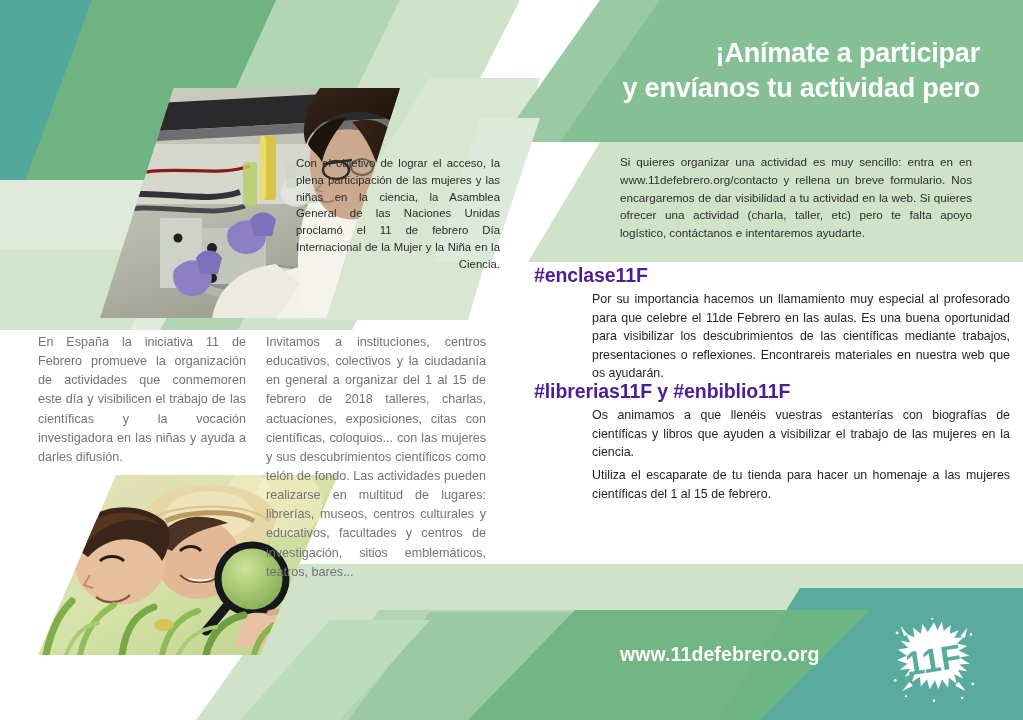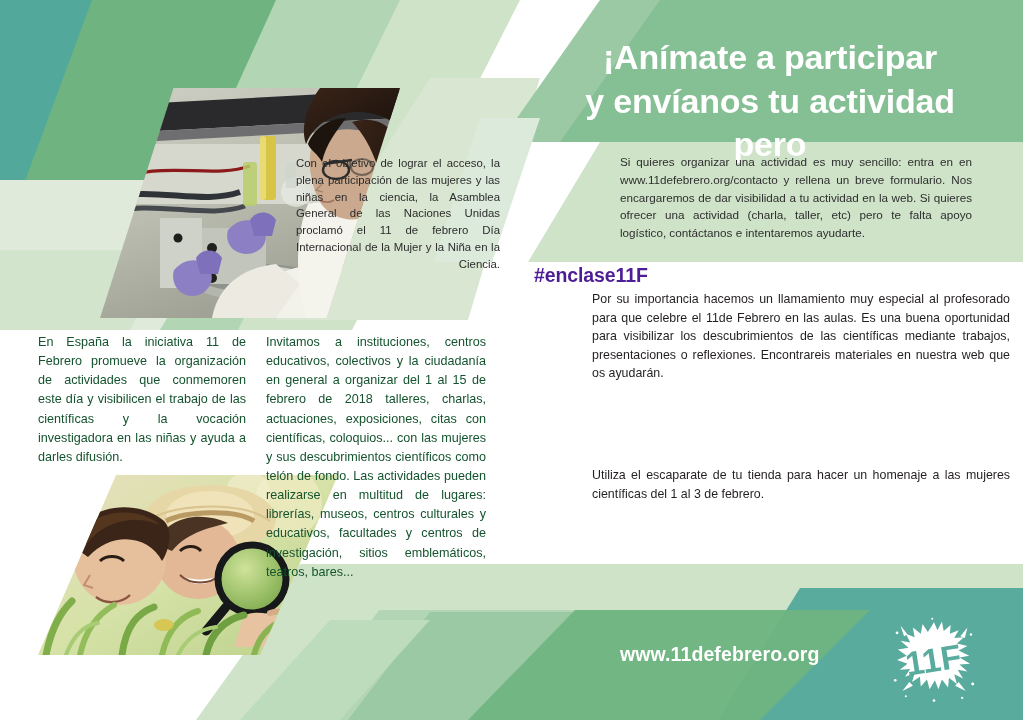--- a/index.html
+++ b/index.html
@@ -33,21 +33,21 @@
     left:100px; top:88px; width:300px; height:230px;
     clip-path: polygon(24.5% 0%, 100% 0%, 75.5% 100%, 0% 100%);
   }
   
   #photo-kids {
     left:38px; top:475px; width:300px; height:180px;
     clip-path: polygon(26% 0%, 100% 0%, 74% 100%, 0% 100%);
   }
 
   
-  .tx { position:absolute; color:#14532d; }
+  .tx { position:absolute; color:#737373; }
 
   #intro-box {
     left:262px; top:142px; width:238px; height:166px;
     text-align:right;
     font-size:11.4px; line-height:1.47;
     color:#2b2b2b;
     padding-left:34px;
   }
   #intro-box p { text-align:justify; text-align-last:right;margin-top:13px; }
 
@@ -59,23 +59,23 @@
   #col-mid {
     left:266px; top:333px; width:220px;
     font-size:12.6px; line-height:1.52;
     text-align:justify;
   }
 
   
   #headline {
     position:absolute;
     left:560px; top:36px; width:420px;
-    text-align:center;
+    text-align:right;
     color:#ffffff;
-    font-size:34px;
+    font-size:27px;
     font-weight:bold;
     line-height:1.28;
     letter-spacing:-0.2px;
   }
 
   #lead {
     position:absolute;
     left:620px; top:153px; width:352px;
     font-size:11.7px; line-height:1.52;
     color:#2e2e2e;
@@ -305,23 +305,27 @@
     <div>y envíanos tu actividad pero</div>
   </div>
 
   <div id="lead">Si quieres organizar una actividad es muy sencillo: entra en en www.11defebrero.org/contacto y rellena un breve formulario. Nos encargaremos de dar visibilidad a tu actividad en la web. Si quieres ofrecer una actividad (charla, taller, etc) pero te falta apoyo logístico, contáctanos e intentaremos ayudarte.</div>
 
   <div class="tagblock" id="tag-1">
     <div class="tag">#enclase11F</div>
     <div class="tagbody">Por su importancia hacemos un llamamiento muy especial al profesorado para que celebre el 11de Febrero en las aulas. Es una buena oportunidad para visibilizar los descubrimientos de las científicas mediante trabajos, presentaciones o reflexiones. Encontrareis materiales en nuestra web que os ayudarán.</div>
   </div>
 
+  <div class="tagblock" id="tag-2">
+    <div class="tag">#librerias11F y #enbiblio11F</div>
+    <div class="tagbody">Os animamos a que llenéis vuestras estanterías con biografías de científicas y libros que ayuden a visibilizar el trabajo de las mujeres en la ciencia.</div>
+  </div>
 
   <div class="tagblock" id="tag-3">
-    <div class="tagbody">Utiliza el escaparate de tu tienda para hacer un homenaje a las mujeres científicas del 1 al 3 de febrero.</div>
+    <div class="tagbody">Utiliza el escaparate de tu tienda para hacer un homenaje a las mujeres científicas del 1 al 15 de febrero.</div>
   </div>
 
   <div id="site-url">www.11defebrero.org</div>
 
   <div id="logo-11f">
     <svg viewBox="0 0 100 100" xmlns="http://www.w3.org/2000/svg" aria-hidden="true">
 
       <path fill="#ffffff" d="
         M50,6 L54,15 L59,5 L61,16 L69,9 L68,19 L78,15 L73,24 L84,23 L76,30
         L88,33 L78,38 L90,44 L79,46 L91,53 L79,54 L88,62 L77,60 L83,70 L73,65

